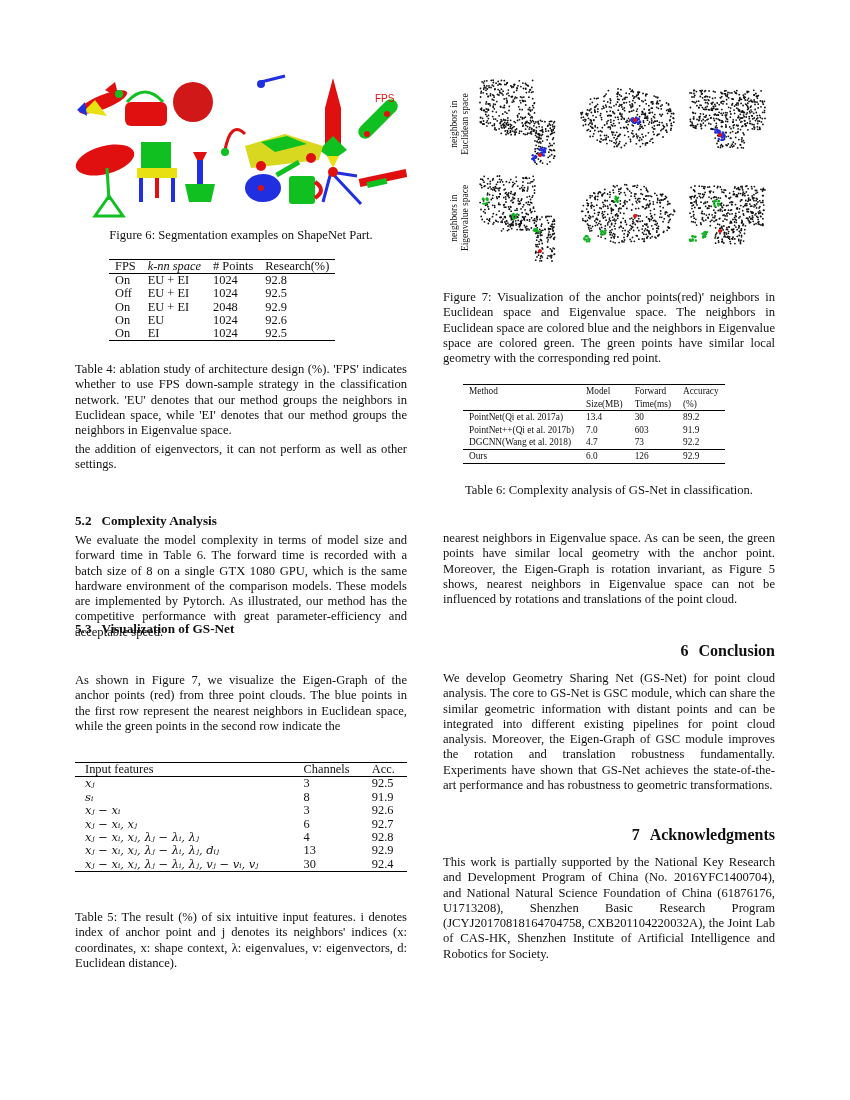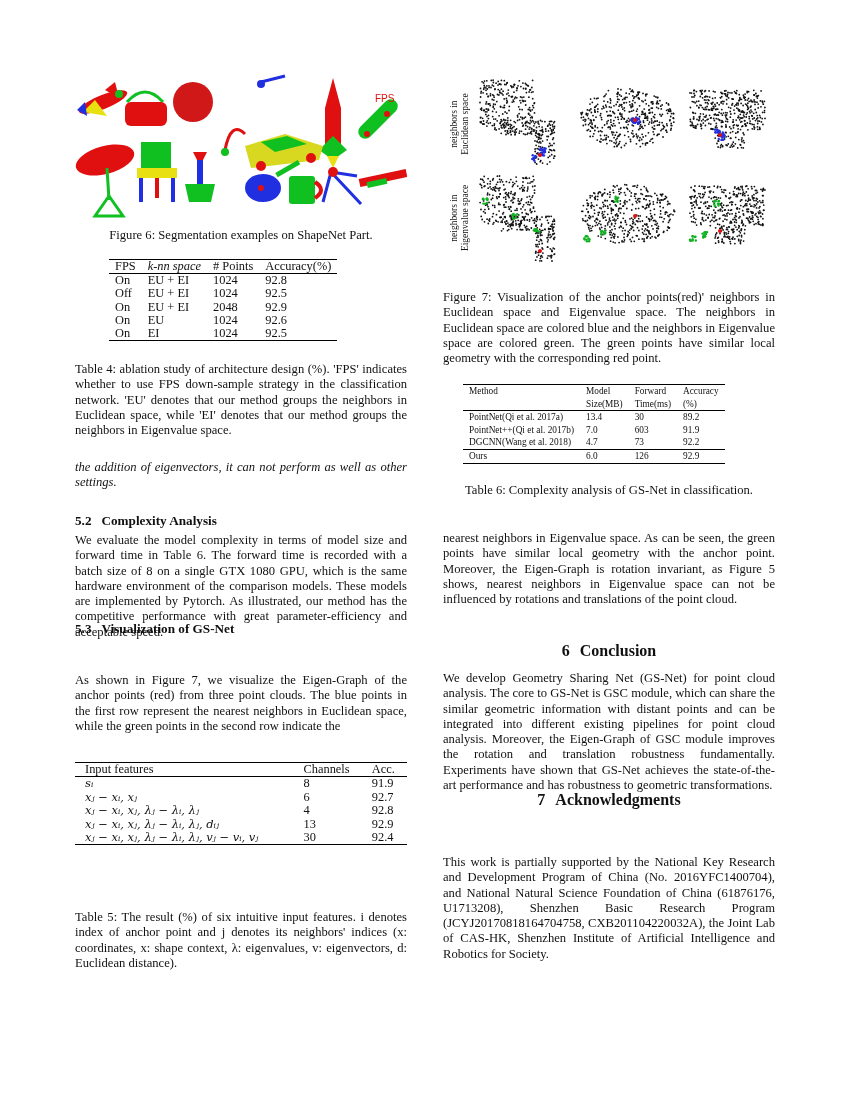--- a/index.html
+++ b/index.html
@@ -5,21 +5,21 @@
   html, body { margin: 0; padding: 0; background: #ffffff; }
   body { width: 850px; height: 1100px; position: relative; overflow: hidden;
          font-family: "Liberation Serif", "DejaVu Serif", serif; color: #111; }
   .col { position: absolute; font-size: 12.6px; line-height: 15.3px; }
   .left { left: 75px; width: 332px; }
   .right { left: 443px; width: 332px; }
   .justify { text-align: justify; }
   .caption { font-size: 12.6px; line-height: 15.3px; }
   .center { text-align: center; }
   h3.sec { font-size: 13.2px; font-weight: bold; margin: 0; }
-  h2.sec { font-size: 16px; font-weight: bold; margin: 0; text-align: center; }
+  h2.sec { font-size: 16px; font-weight: bold; margin: 0; text-align: right; }
   h3.sec .num, h2.sec .num { margin-right: 10px; }
   table { border-collapse: collapse; }
   td, th { padding: 0 6px; font-weight: normal; text-align: left; white-space: nowrap; }
   .t4 { font-size: 12.4px; line-height: 13.2px; }
   .t4 thead th { border-top: 1px solid #000; border-bottom: 1px solid #000; }
   .t4 tbody tr:last-child td { border-bottom: 1px solid #000; }
   .t5 { font-size: 12.4px; line-height: 13.4px; }
   .t5 thead th { border-top: 1px solid #000; border-bottom: 1px solid #000; }
   .t5 tbody tr:last-child td { border-bottom: 1px solid #000; }
   .t5 td.math { font-style: italic; font-family: "DejaVu Serif", serif; font-size: 11.5px; }
@@ -131,21 +131,21 @@
 
 <div class="col left caption center" style="top:228px;">Figure 6: Segmentation examples on ShapeNet Part.</div>
 
 <div class="col left" style="top:259px;">
   <table class="t4" style="margin-left:34px;">
     <thead>
       <tr>
         <th>FPS</th>
         <th style="font-style:italic;">k-nn space</th>
         <th># Points</th>
-        <th>Accuracy(%)</th>
+        <th>Research(%)</th>
       </tr>
     </thead>
     <tbody>
       <tr>
           <td>On</td>
           <td>EU + EI</td>
           <td>1024</td>
           <td>92.8</td>
         </tr>
       <tr>
@@ -171,21 +171,21 @@
           <td>EI</td>
           <td>1024</td>
           <td>92.5</td>
         </tr>
     </tbody>
   </table>
 </div>
 
 <div class="col left caption justify" style="top:362px;">Table 4: ablation study of architecture design (%). 'FPS' indicates whether to use FPS down-sample strategy in the classification network. 'EU' denotes that our method groups the neighbors in Euclidean space, while 'EI' denotes that our method groups the neighbors in Eigenvalue space.</div>
 
-<div class="col left justify" style="top:460px;font-style:italic;">the addition of eigenvectors, it can not perform as well as other settings.</div>
+<div class="col left justify" style="top:442px;">the addition of eigenvectors, it can not perform as well as other settings.</div>
 
 <div class="col left" style="top:513px;">
   <h3 class="sec"><span class="num">5.2</span><span>Complexity Analysis</span></h3>
 </div>
 <div class="col left justify" style="top:533px;">We evaluate the model complexity in terms of model size and forward time in Table 6. The forward time is recorded with a batch size of 8 on a single GTX 1080 GPU, which is the same hardware environment of the comparison models. These models are implemented by Pytorch. As illustrated, our method has the competitive performance with great parameter-efficiency and acceptable speed.</div>
 
 <div class="col left" style="top:621px;">
   <h3 class="sec"><span class="num">5.3</span><span>Visualization of GS-Net</span></h3>
 </div>
 <div class="col left justify" style="top:673px;">As shown in Figure 7, we visualize the Eigen-Graph of the anchor points (red) from three point clouds. The blue points in the first row represent the nearest neighbors in Euclidean space, while the green points in the second row indicate the</div>
@@ -194,23 +194,33 @@
   <table class="t5" style="width:332px;">
     <thead>
       <tr>
         <th style="padding-left:10px;">Input features</th>
         <th>Channels</th>
         <th>Acc.</th>
       </tr>
     </thead>
     <tbody>
       <tr>
+          <td class="math" style="padding-left:10px;">xⱼ</td>
+          <td>3</td>
+          <td>92.5</td>
+        </tr>
+      <tr>
           <td class="math" style="padding-left:10px;">sᵢ</td>
           <td>8</td>
           <td>91.9</td>
+        </tr>
+      <tr>
+          <td class="math" style="padding-left:10px;">xⱼ − xᵢ</td>
+          <td>3</td>
+          <td>92.6</td>
         </tr>
       <tr>
           <td class="math" style="padding-left:10px;">xⱼ − xᵢ, xⱼ</td>
           <td>6</td>
           <td>92.7</td>
         </tr>
       <tr>
           <td class="math" style="padding-left:10px;">xⱼ − xᵢ, xⱼ, λⱼ − λᵢ, λⱼ</td>
           <td>4</td>
           <td>92.8</td>
@@ -3011,16 +3021,16 @@
 
 <div class="col right caption center" style="top:483px;">Table 6: Complexity analysis of GS-Net in classification.</div>
 
 <div class="col right justify" style="top:531px;">nearest neighbors in Eigenvalue space. As can be seen, the green points have similar local geometry with the anchor point. Moreover, the Eigen-Graph is rotation invariant, as Figure 5 shows, nearest neighbors in Eigenvalue space can not be influenced by rotations and translations of the point cloud.</div>
 
 <div class="col right" style="top:643px;">
   <h2 class="sec"><span class="num">6</span><span>Conclusion</span></h2>
 </div>
 <div class="col right justify" style="top:671px;">We develop Geometry Sharing Net (GS-Net) for point cloud analysis. The core to GS-Net is GSC module, which can share the similar geometric information with distant points and can be integrated into different existing pipelines for point cloud analysis. Moreover, the Eigen-Graph of GSC module improves the rotation and translation robustness fundamentally. Experiments have shown that GS-Net achieves the state-of-the-art performance and has robustness to geometric transformations.</div>
 
-<div class="col right" style="top:792px;">
+<div class="col right" style="top:827px;">
   <h2 class="sec"><span class="num">7</span><span>Acknowledgments</span></h2>
 </div>
 <div class="col right justify" style="top:855px;">This work is partially supported by the National Key Research and Development Program of China (No. 2016YFC1400704), and National Natural Science Foundation of China (61876176, U1713208), Shenzhen Basic Research Program (JCYJ20170818164704758, CXB201104220032A), the Joint Lab of CAS-HK, Shenzhen Institute of Artificial Intelligence and Robotics for Society.</div>
 
 </body></html>

